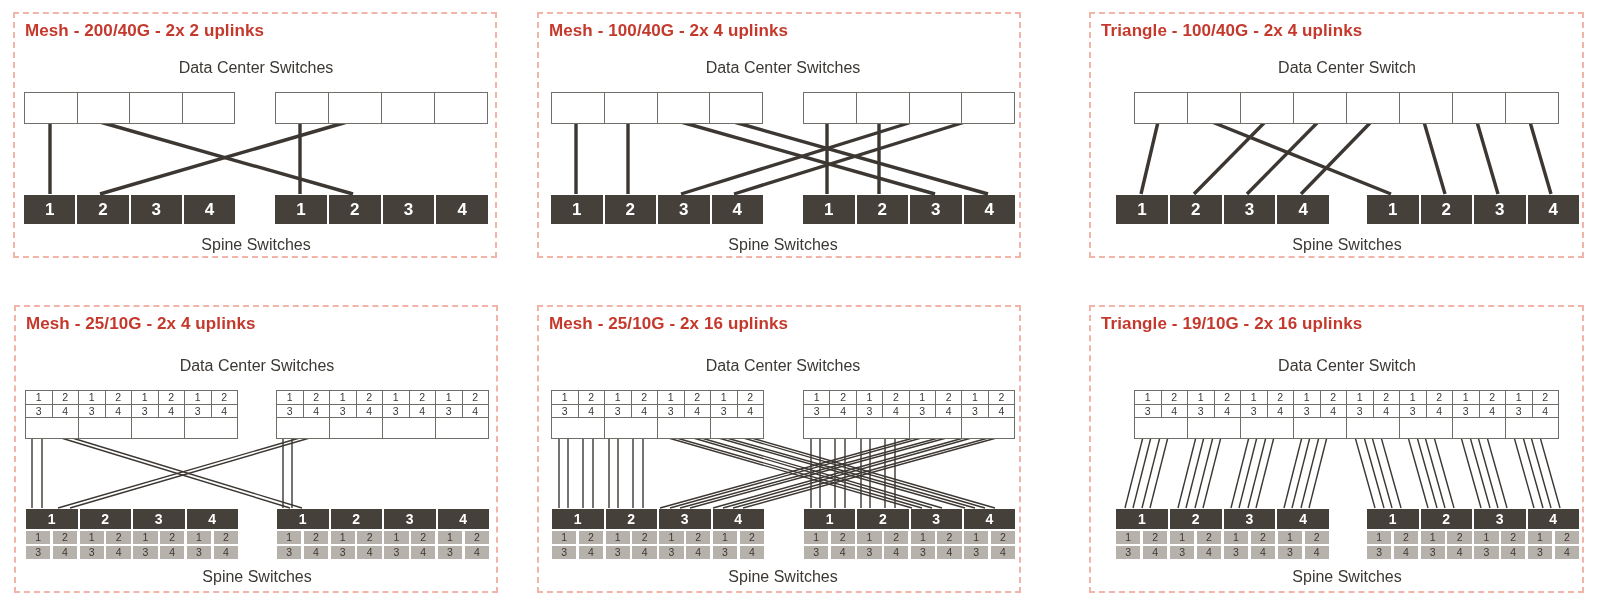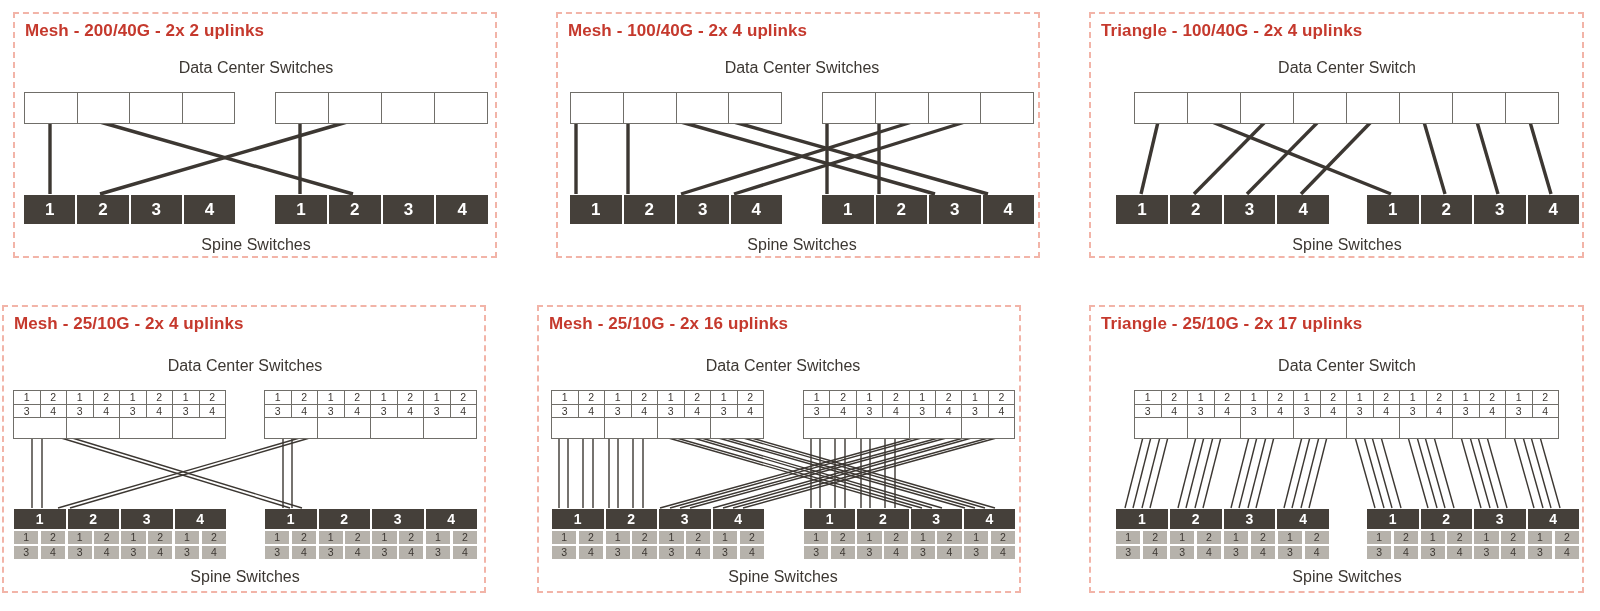--- a/index.html
+++ b/index.html
@@ -151,21 +151,21 @@
         </div>
         <div class="dark-row" style="left: 260px; top: 181px; width: 213px; height: 29px;">
           <div class="dark-cell">1</div>
           <div class="dark-cell">2</div>
           <div class="dark-cell">3</div>
           <div class="dark-cell">4</div>
         </div>
       </div>
   </section>
 
-  <section class="panel panel-top-row" style="left: 556px; top: 12px; width: 484px; height: 246px;">
+  <section class="panel panel-top-row" style="left: 537px; top: 12px; width: 484px; height: 246px;">
     <h2 class="title">Mesh - 100/40G - 2x 4 uplinks</h2>
     <div class="lbl top" style="left: 244px; top: 45px;">Data Center Switches</div>
     <div class="lbl bot" style="left: 244px; top: 222px;">Spine Switches</div>
     <div class="boxes">
         <div class="plain-row" style="left: 12px; top: 78px; width: 212px; height: 32px;">
           <div class="plain-cell"></div>
           <div class="plain-cell"></div>
           <div class="plain-cell"></div>
           <div class="plain-cell"></div>
         </div>
@@ -213,21 +213,21 @@
         </div>
         <div class="dark-row" style="left: 276px; top: 181px; width: 212px; height: 29px;">
           <div class="dark-cell">1</div>
           <div class="dark-cell">2</div>
           <div class="dark-cell">3</div>
           <div class="dark-cell">4</div>
         </div>
       </div>
   </section>
 
-  <section class="panel panel-bottom-row" style="left: 2px; top: 305px; width: 484px; height: 288px; text-align: center;">
+  <section class="panel panel-bottom-row" style="left: 14px; top: 305px; width: 484px; height: 288px; text-align: center;">
     <h2 class="title">Mesh - 25/10G - 2x 4 uplinks</h2>
     <div class="lbl top" style="left: 241px; top: 50px;">Data Center Switches</div>
     <div class="lbl bot" style="left: 241px; top: 261px;">Spine Switches</div>
     <div class="boxes">
         <div class="pgrid" style="left: 9px; top: 83px; width: 213px; height: 49px;">
           <div class="pg-row r">
             <div class="pg-cell">1</div>
             <div class="pg-cell">2</div>
             <div class="pg-cell">1</div>
             <div class="pg-cell">2</div>
@@ -446,21 +446,21 @@
           <div class="gray-cell">4</div>
           <div class="gray-cell">3</div>
           <div class="gray-cell">4</div>
           <div class="gray-cell">3</div>
           <div class="gray-cell">4</div>
         </div>
       </div>
   </section>
 
   <section class="panel panel-bottom-row" style="left: 1089px; top: 305px; width: 495px; height: 288px;">
-    <h2 class="title">Triangle - 25/10G - 2x 17 uplinks</h2>
+    <h2 class="title">Triangle - 19/10G - 2x 16 uplinks</h2>
     <div class="lbl top" style="left: 256px; top: 50px;">Data Center Switch</div>
     <div class="lbl bot" style="left: 256px; top: 261px;">Spine Switches</div>
     <div class="boxes">
         <div class="pgrid" style="left: 43px; top: 83px; width: 425px; height: 49px;">
           <div class="pg-row r">
             <div class="pg-cell">1</div>
             <div class="pg-cell">2</div>
             <div class="pg-cell">1</div>
             <div class="pg-cell">2</div>
             <div class="pg-cell">1</div>

